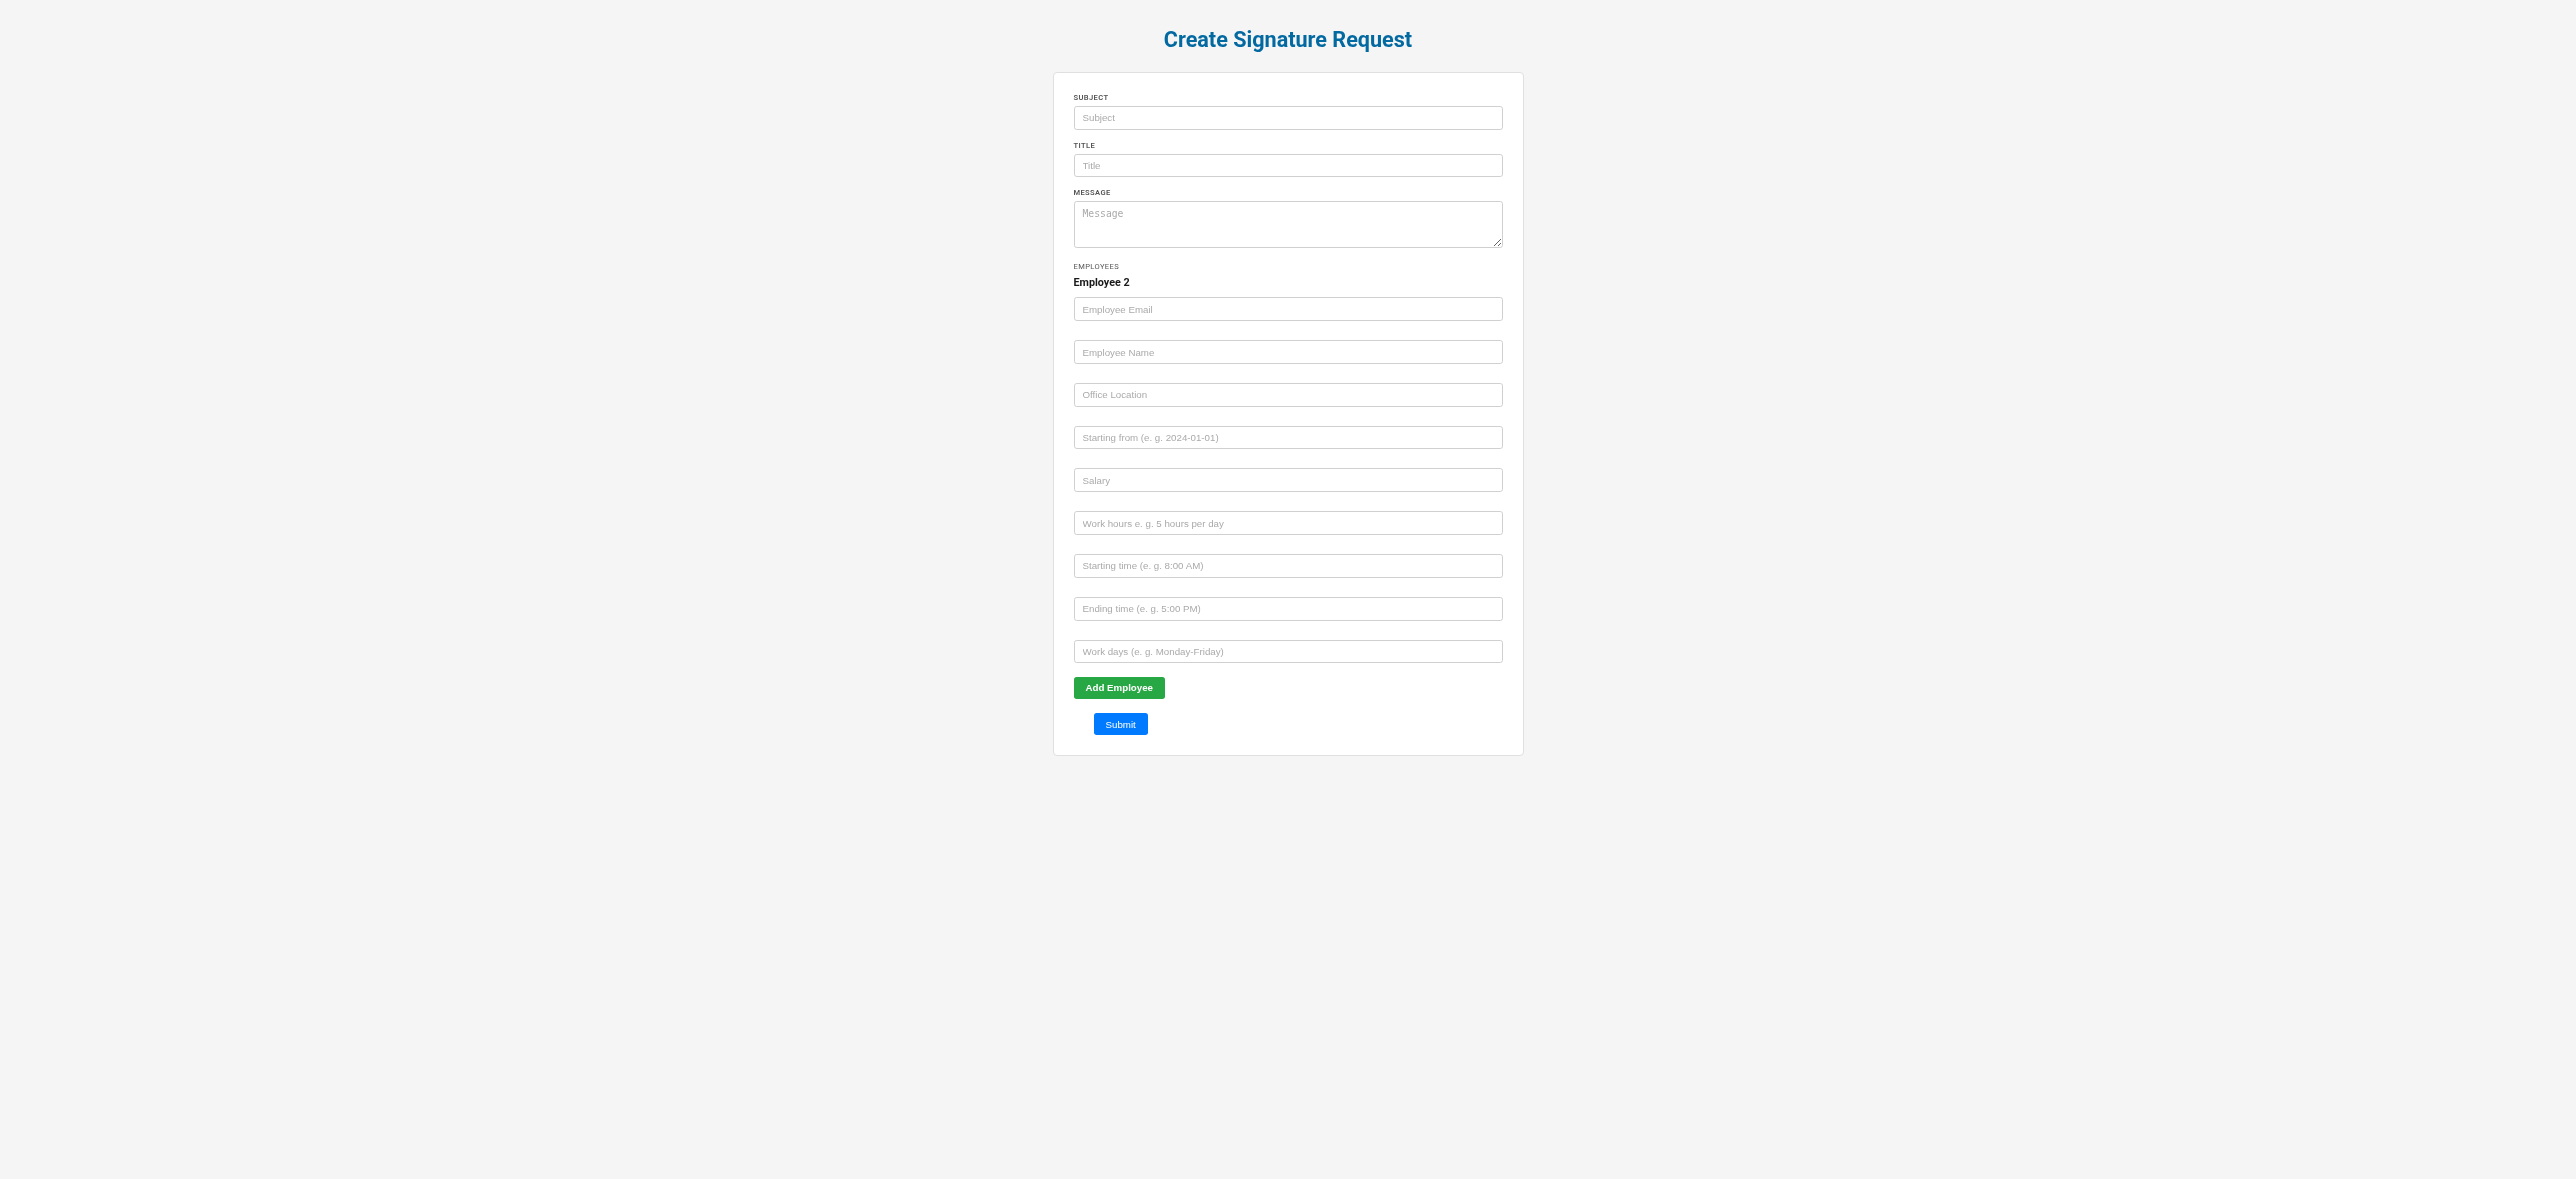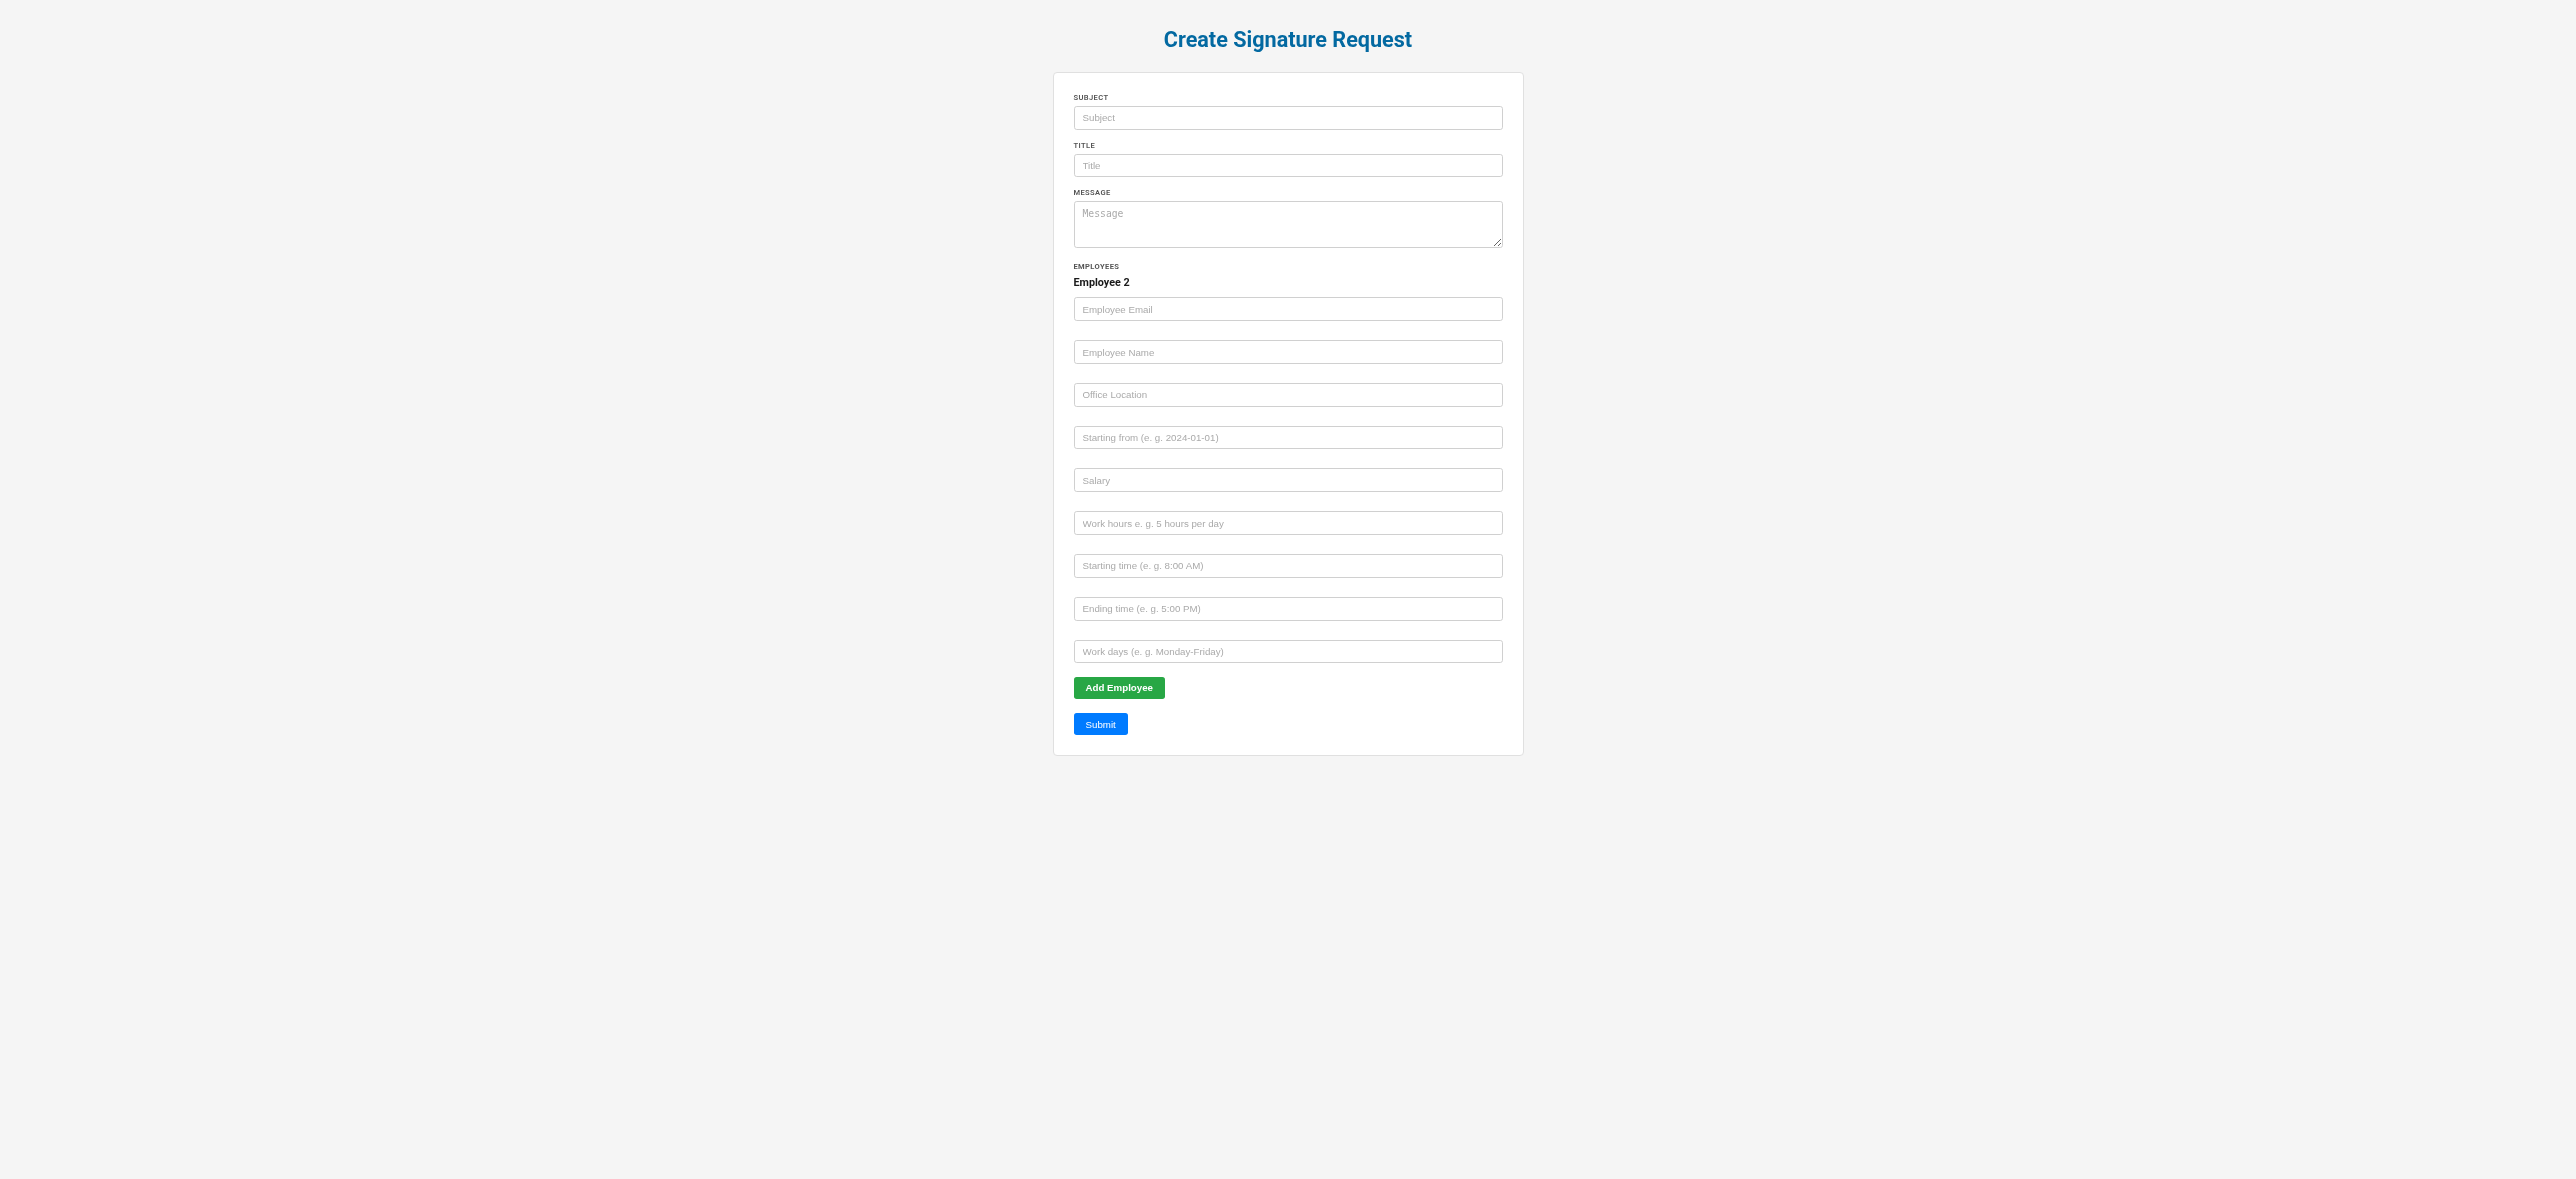--- a/index.html
+++ b/index.html
@@ -78,21 +78,21 @@
       resize: vertical;
       min-height: 47px;
     }
 
     .field-textarea::placeholder {
       color: #aaa;
     }
 
     .section-label {
       font-size: 0.7rem;
-      font-weight: 700;
+      font-weight: 400;
       color: #555;
       text-transform: uppercase;
       letter-spacing: 0.05em;
       margin-bottom: 5.4px;
     }
 
     .employee-section {
       margin-top: 2.7px;
     }
 
@@ -125,20 +125,21 @@
     .submit-btn {
       background-color: #007bff;
       color: #fff;
       border: none;
       border-radius: 2.7px;
       padding: 5.4px 12px;
       font-size: 0.9rem;
       cursor: pointer;
       margin-top: 8px;
       display: inline-block;
+      margin-left: 20px;
     }
 
     .button-group {
       display: flex;
       flex-direction: column;
       align-items: flex-start;
       gap: 6.7px;
     }
   </style>
 </head>

